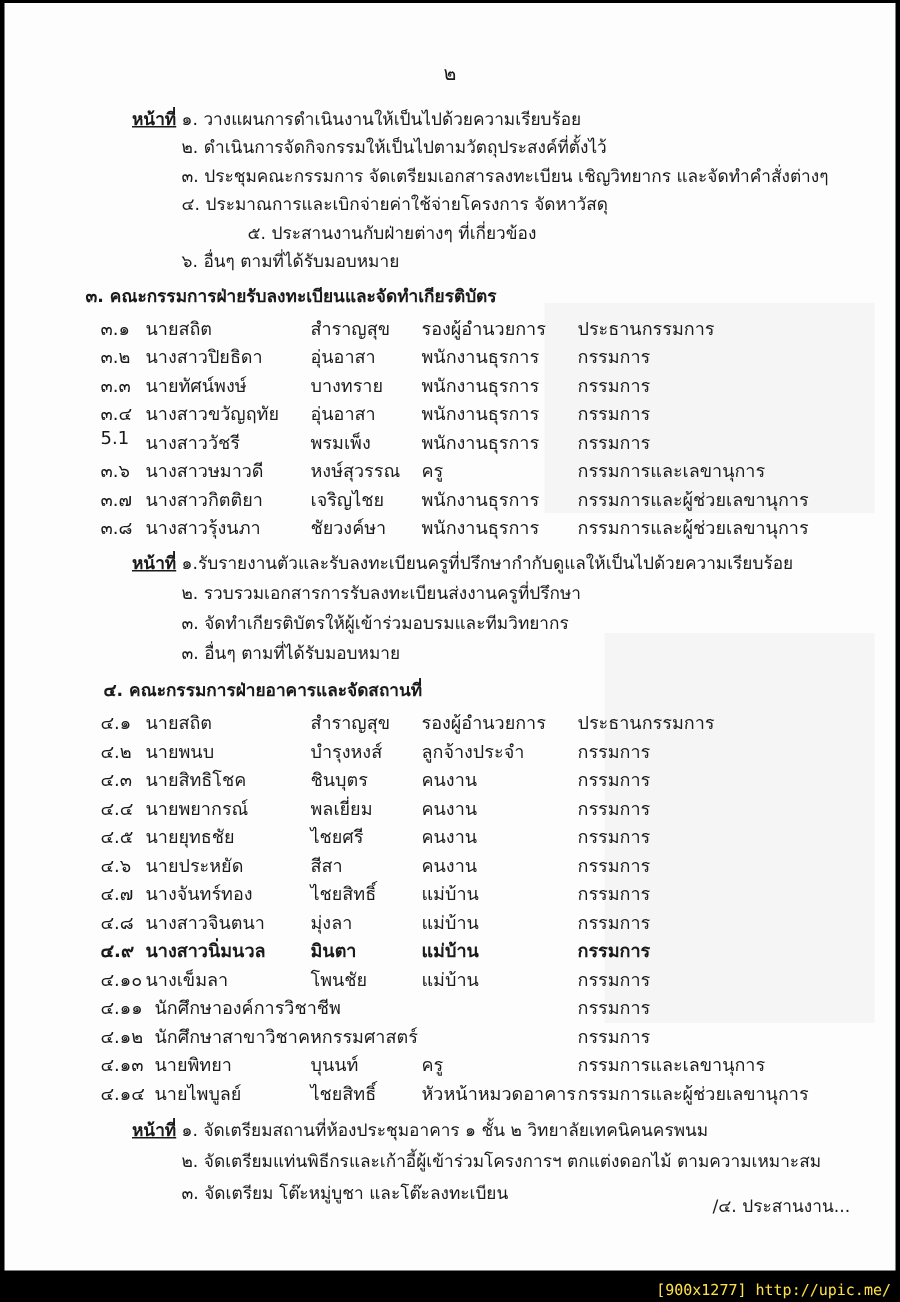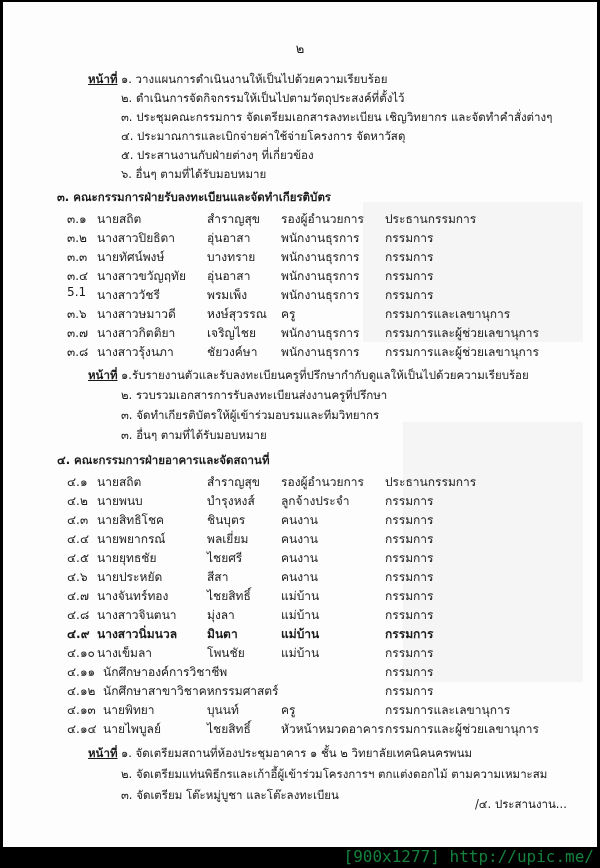--- a/index.html
+++ b/index.html
@@ -15,41 +15,41 @@
     .section-title { position: absolute; left: 54px; font-weight: bold; font-size: 11.5px; white-space: nowrap; }
     .member-row { position: absolute; left: 0; width: 100%; height: 19px; font-size: 12px; white-space: nowrap; }
     .member-row span { position: absolute; top: 0; }
     .c-num { left: 64px; }
     .c-first { left: 94px; }
     .c-last { left: 204px; }
     .c-pos { left: 278px; }
     .c-role { left: 382px; }
     .continuation { position: absolute; left: 472px; top: 830px; font-size: 11.5px; white-space: nowrap; }
     .watermark {
-      position: absolute; right: 6px; bottom: 2px; color: #15803d;
-      font-family: "DejaVu Sans Mono", monospace; font-size: 16px;
+      position: absolute; right: 6px; bottom: 2px; color: #fde047;
+      font-family: "DejaVu Sans Mono", monospace; font-size: 10px;
     }
     .ghost { position: absolute; background: rgba(0,0,0,0.03); }
   </style>
 </head>
 <body>
 
 <div class="page">
   <div class="ghost" style="left:360px;top:200px;width:220px;height:140px;"></div>
   <div class="ghost" style="left:400px;top:420px;width:180px;height:260px;"></div>
 
   <div class="page-number">๒</div>
 
   <div class="duty-block" style="top:68px;">
     <span class="duty-label">หน้าที่</span>
     <span class="duty-item" style="top:0px;">๑. วางแผนการดำเนินงานให้เป็นไปด้วยความเรียบร้อย</span>
     <span class="duty-item" style="top:19px;">๒. ดำเนินการจัดกิจกรรมให้เป็นไปตามวัตถุประสงค์ที่ตั้งไว้</span>
     <span class="duty-item" style="top:38px;">๓. ประชุมคณะกรรมการ จัดเตรียมเอกสารลงทะเบียน  เชิญวิทยากร  และจัดทำคำสั่งต่างๆ</span>
     <span class="duty-item" style="top:57px;">๔. ประมาณการและเบิกจ่ายค่าใช้จ่ายโครงการ จัดหาวัสดุ</span>
-    <span class="duty-item" style="top:76px;">๕. ประสานงานกับฝ่ายต่างๆ  ที่เกี่ยวข้อง</span>
+    <span class="duty-item" style="top:76px;margin-left:44px;">๕. ประสานงานกับฝ่ายต่างๆ  ที่เกี่ยวข้อง</span>
     <span class="duty-item" style="top:95px;">๖. อื่นๆ ตามที่ได้รับมอบหมาย</span>
   </div>
 
   <div class="section-title" style="top:186px;text-align:center;">๓. คณะกรรมการฝ่ายรับลงทะเบียนและจัดทำเกียรติบัตร</div>
   <div>
     <div class="member-row" style="top:207px;">
         <span class="c-num">๓.๑</span>
         <span class="c-first">นายสถิต</span>
         <span class="c-last">สำราญสุข</span>
         <span class="c-pos">รองผู้อำนวยการ</span>
@@ -106,21 +106,21 @@
       </div>
   </div>
   <div class="duty-block" style="top:364px;">
     <span class="duty-label">หน้าที่</span>
     <span class="duty-item" style="top:0px;">๑.รับรายงานตัวและรับลงทะเบียนครูที่ปรึกษากำกับดูแลให้เป็นไปด้วยความเรียบร้อย</span>
     <span class="duty-item" style="top:20px;">๒. รวบรวมเอกสารการรับลงทะเบียนส่งงานครูที่ปรึกษา</span>
     <span class="duty-item" style="top:40px;">๓. จัดทำเกียรติบัตรให้ผู้เข้าร่วมอบรมและทีมวิทยากร</span>
     <span class="duty-item" style="top:60px;">๓. อื่นๆ ตามที่ได้รับมอบหมาย</span>
   </div>
 
-  <div class="section-title" style="top:449px;">๔. คณะกรรมการฝ่ายอาคารและจัดสถานที่</div>
+  <div class="section-title" style="top:449px;margin-left:12px;">๔. คณะกรรมการฝ่ายอาคารและจัดสถานที่</div>
   <div>
     <div class="member-row" style="top:470px;">
         <span class="c-num">๔.๑</span>
         <span class="c-first">นายสถิต</span>
         <span class="c-last">สำราญสุข</span>
         <span class="c-pos">รองผู้อำนวยการ</span>
         <span class="c-role">ประธานกรรมการ</span>
       </div>
     <div class="member-row" style="top:489px;">
         <span class="c-num">๔.๒</span>

